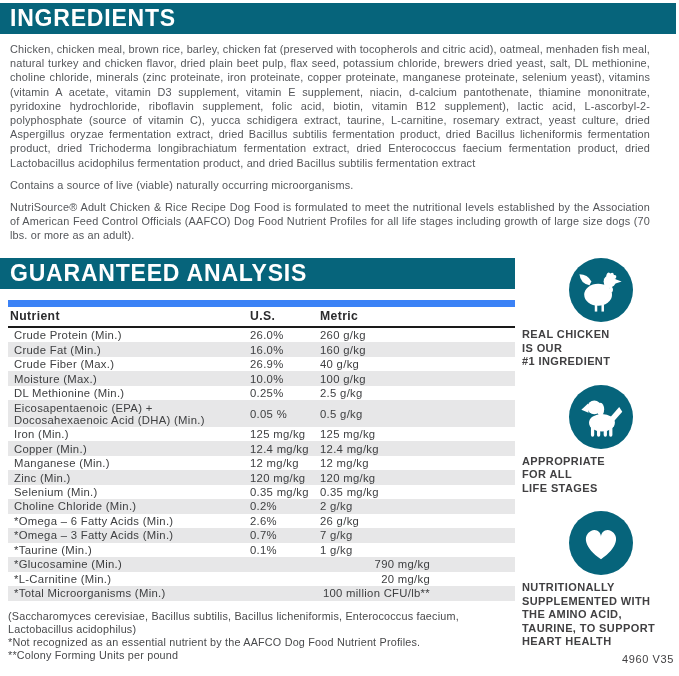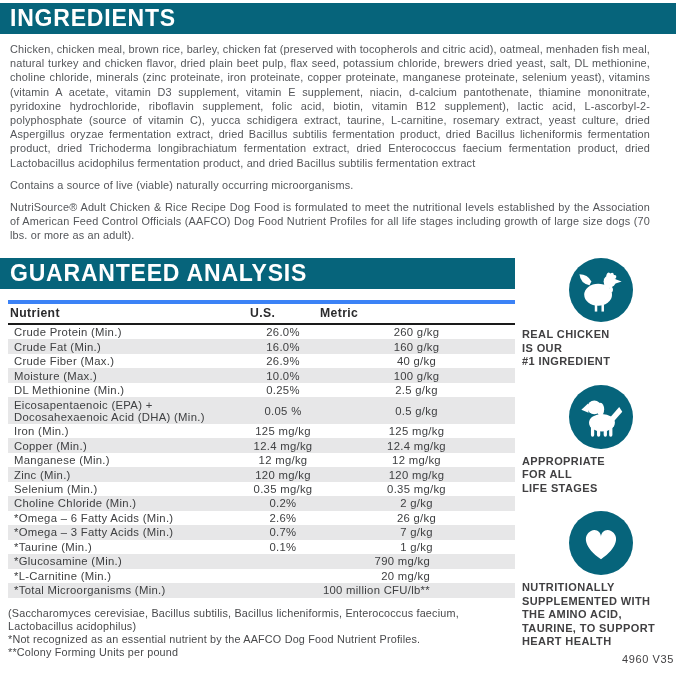--- a/index.html
+++ b/index.html
@@ -49,40 +49,40 @@
   .ga-bar { width: 515px; }
   
   table.ga-table {
     margin: 11px 0 0 8px;
     width: 507px;
     border-collapse: collapse;
     table-layout: fixed;
     color: #3f4042;
   }
   .ga-table thead th {
-    border-top: 4px solid #3b82f6;
+    border-top: 7px solid #3b82f6;
     border-bottom: 2px solid #1a1a1a;
     font-size: 12.2px;
     font-weight: bold;
     letter-spacing: 0.4px;
     padding: 2px 2px 3px 2px;
     color: #2b2b2d;
   }
   .ga-table th.h-nutrient { text-align: left; }
   .ga-table th.h-us, .ga-table th.h-metric { text-align: left; }
   .ga-table tbody tr:nth-child(even) { background: #e7e7e8; }
   .ga-table td {
     font-size: 11.3px;
     line-height: 12.1px;
     letter-spacing: 0.3px;
     padding: 1.2px 2px;
     vertical-align: middle;
   }
   .ga-table td.c-nutrient { text-align: left; padding-left: 6px; white-space: pre-line; }
-  .ga-table td.c-us, .ga-table td.c-metric { text-align: center; }
+  .ga-table td.c-us, .ga-table td.c-metric { text-align: left; }
   .ga-table td.c-combined { text-align: right; padding-right: 85px; }
   
   .footnotes { margin: 9px 0 0 8px; width: 480px; }
   .footnotes p {
     margin: 0;
     font-size: 10.8px;
     line-height: 13.2px;
     letter-spacing: 0.2px;
     color: #48494b;
   }

